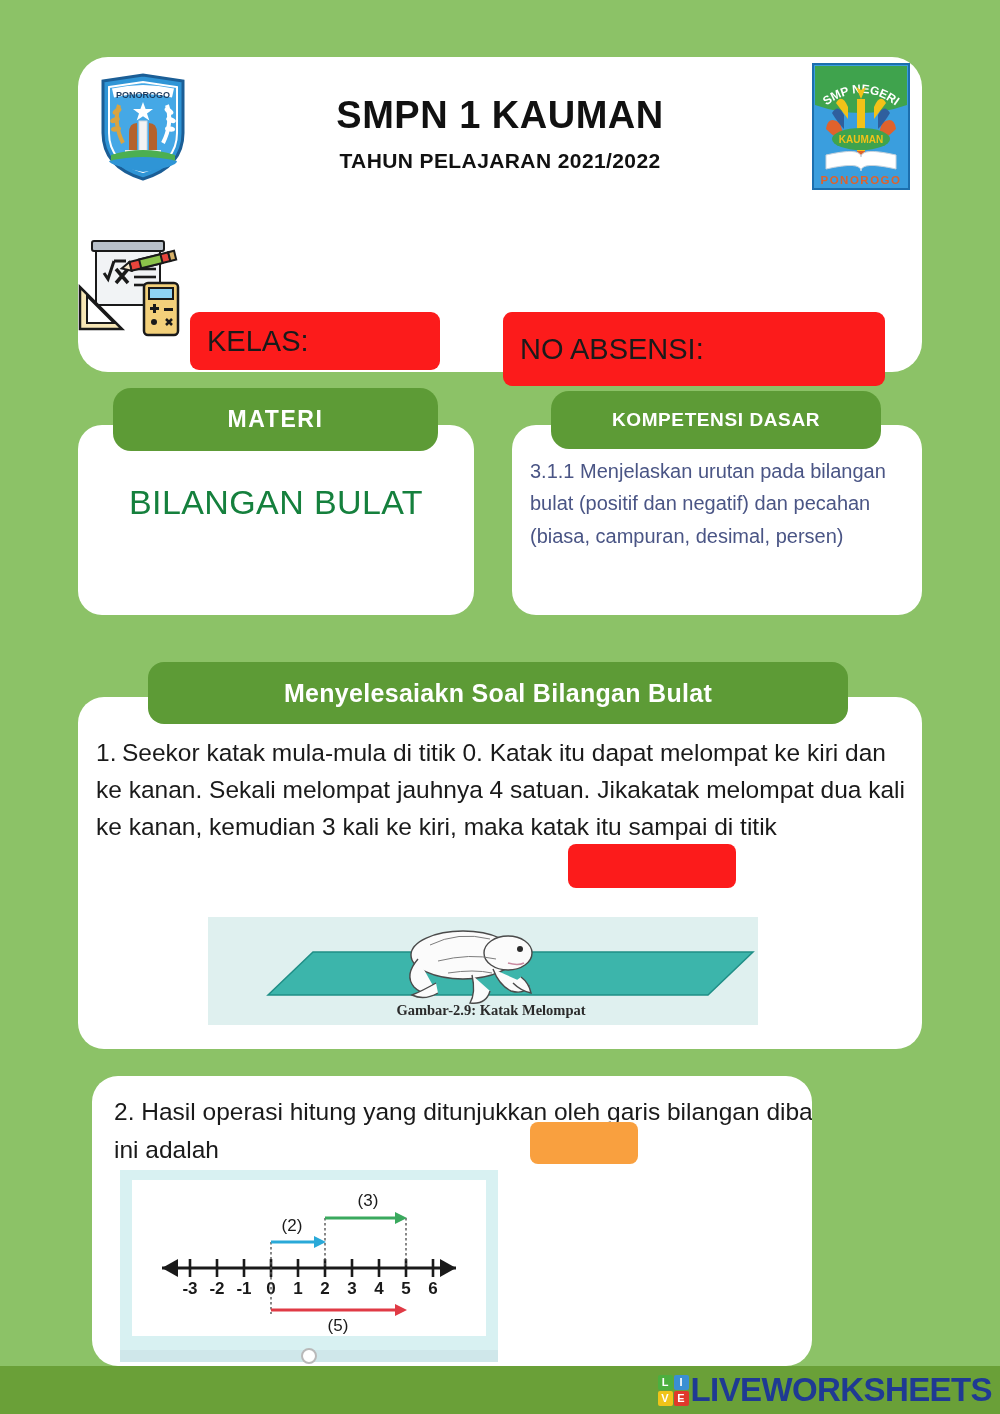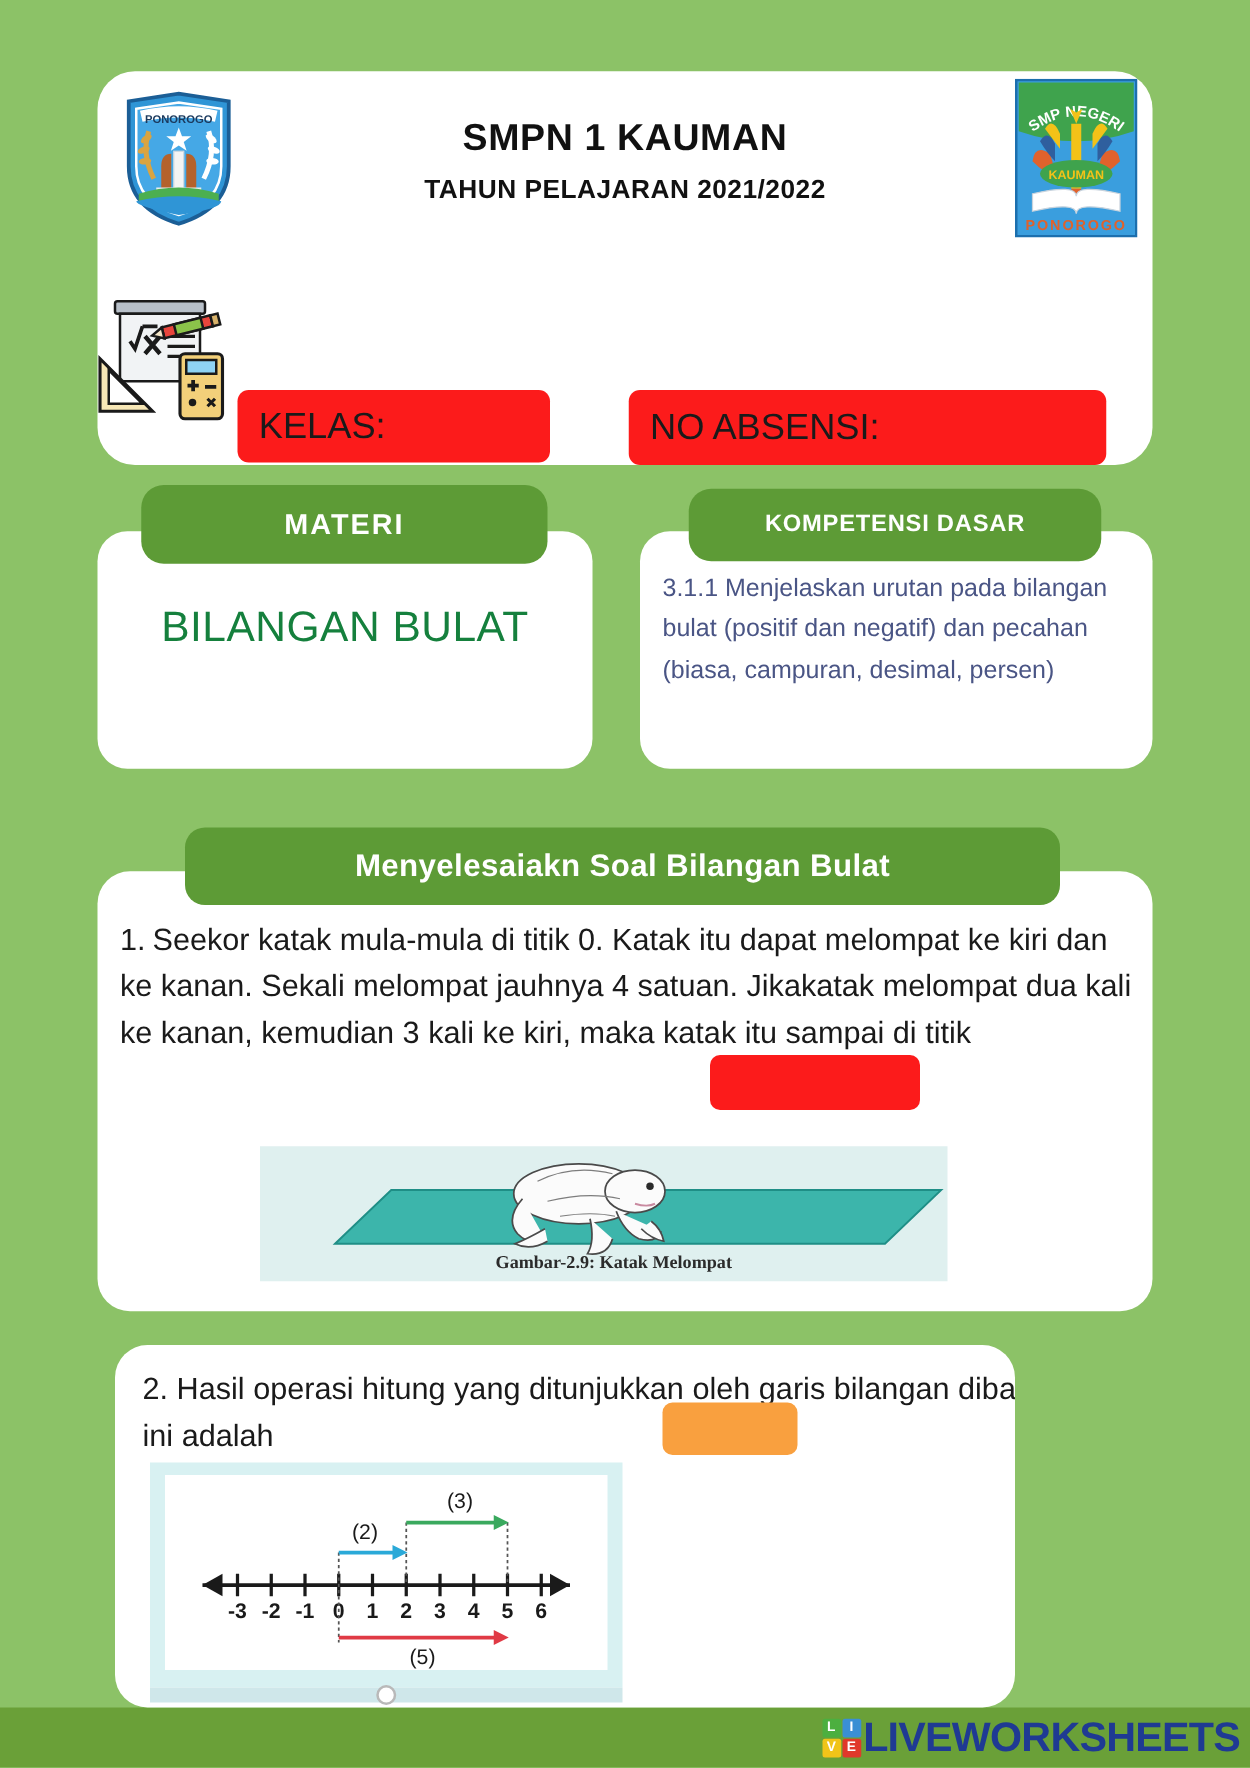--- a/index.html
+++ b/index.html
@@ -54,21 +54,21 @@
     text-align: center;
   }
   #exam-title {
     font-size: 45px;
     font-weight: 700;
     letter-spacing: 1.5px;
     color: #111111;
     line-height: 1.05;
   }
   #school-name {
-    font-size: 30px;
+    font-size: 38px;
     font-weight: 700;
     letter-spacing: 0.5px;
     color: #111111;
     margin-top: 11px;
   }
   #academic-year {
     font-size: 21px;
     font-weight: 700;
     letter-spacing: 0.4px;
     color: #111111;
@@ -107,21 +107,21 @@
     border-radius: 9px;
     color: #1a1a1a;
     font-size: 29px;
     display: flex;
     align-items: center;
     padding-left: 17px;
     box-sizing: border-box;
   }
   #field-nama  { left: 117px; top: 183px; width: 708px; height: 62px; }
   #field-kelas { left: 112px; top: 255px; width: 250px; height: 58px; }
-  #field-absen { left: 425px; top: 255px; width: 382px; height: 60px; }
+  #field-absen { left: 425px; top: 255px; width: 382px; height: 74px; }
 
   
   .info-card {
     position: absolute;
     background: #ffffff;
     border-radius: 24px;
     z-index: 2;
   }
   .info-banner {
     position: absolute;

